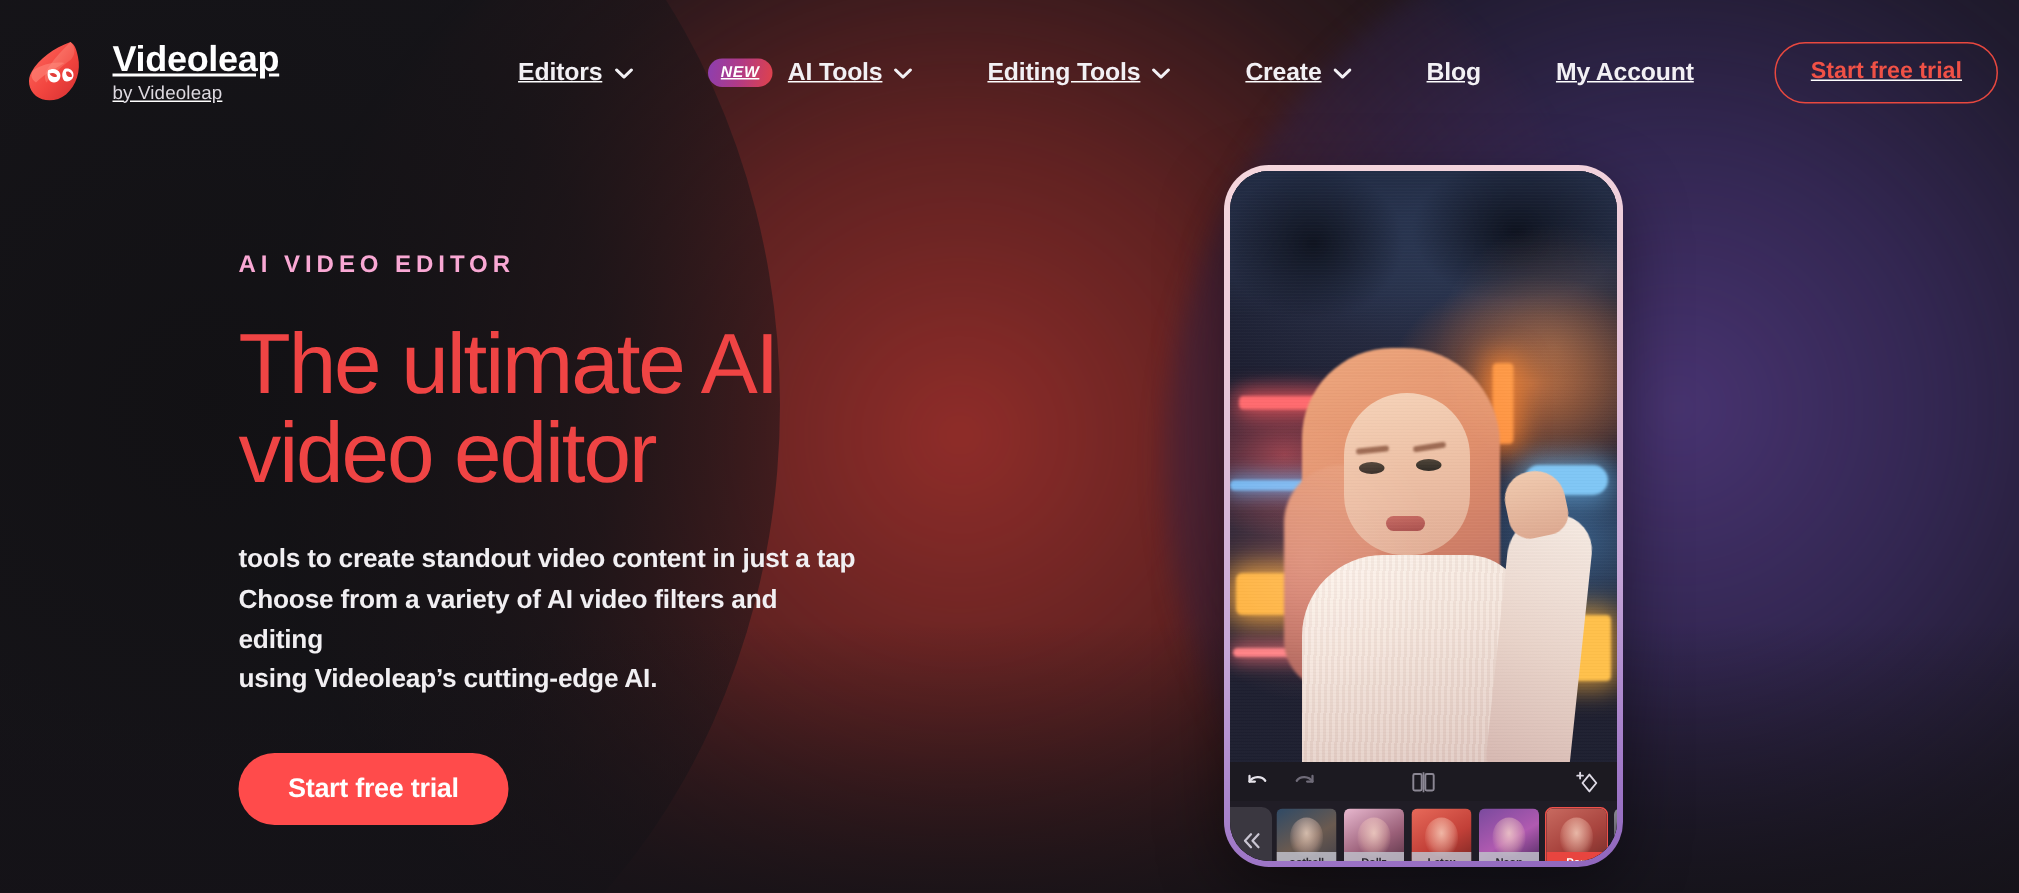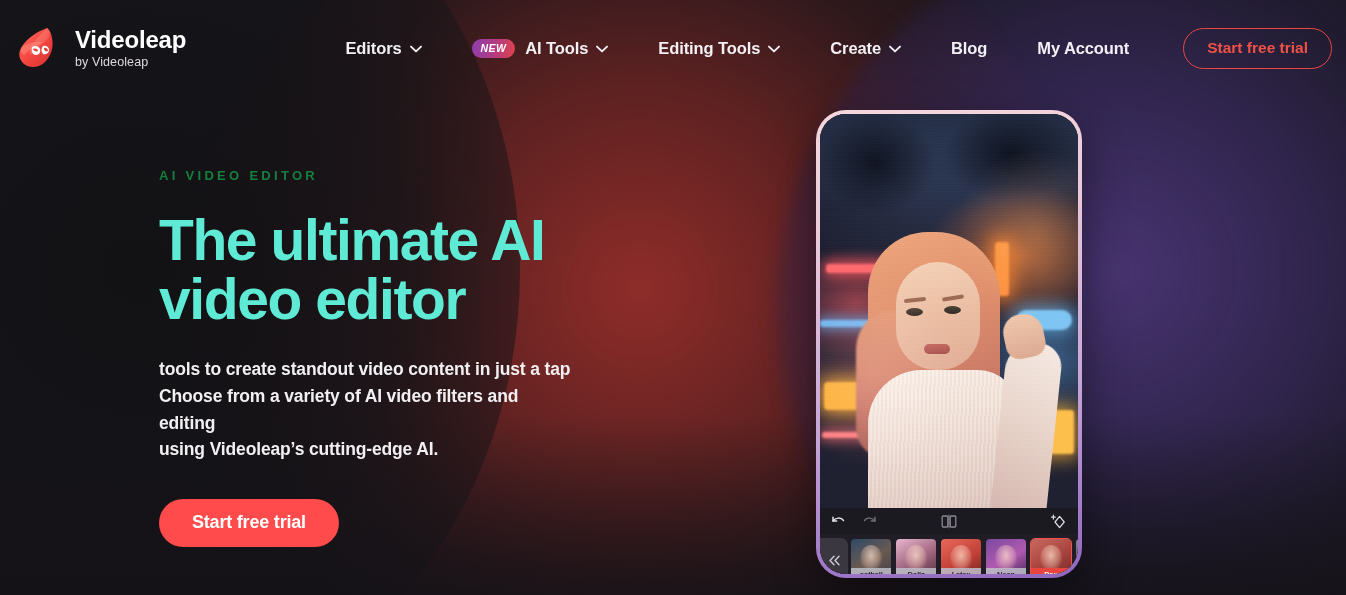--- a/index.html
+++ b/index.html
@@ -58,20 +58,21 @@
     position:absolute; left:0; right:0; bottom:0; height:180px;
     background: linear-gradient(to bottom, rgba(22,20,25,0) 0%, rgba(20,18,23,0.82) 100%);
   }
 
   
   .header {
     position:absolute; left:0; top:0; width:100%; height:96px;
     display:flex; align-items:center;
     padding:0 14px 0 16px;
     z-index:30;
+    text-decoration:underline;
   }
   .logo-block { display:flex; align-items:center; gap:11px; }
   .logo-mark { width:48px; height:46px; flex:0 0 auto; display:block; }
   .logo-text { display:flex; flex-direction:column; line-height:1; }
   .logo-name {
     font-size:24px; font-weight:700; letter-spacing:-0.2px; color:#fff;
   }
   .logo-sub {
     font-size:12.5px; font-weight:400; color:#ddd9e0; margin-top:4px;
     letter-spacing:0.1px;
@@ -112,27 +113,27 @@
     color:#f05146; font-size:15.5px; font-weight:600;
     background:transparent; cursor:pointer; white-space:nowrap;
   }
 
   
   .hero {
     position:absolute; left:159px; top:168px; width:620px;
     z-index:20;
   }
   .eyebrow {
-    font-size:13px; font-weight:700; color:#15803d;
+    font-size:16px; font-weight:700; color:#f9a8d4;
     letter-spacing:3.3px; text-transform:uppercase;
     margin-bottom:22px;
   }
   .headline {
-    font-size:57px; font-weight:700; line-height:1.03;
-    letter-spacing:-1.4px; color:#5eead4;
+    font-size:57px; font-weight:400; line-height:1.03;
+    letter-spacing:-1.4px; color:#ef4444;
     margin-bottom:28px;
     margin-top:28px;
   }
   .headline span { display:block; }
   .subcopy {
     font-size:17.5px; font-weight:700; line-height:1.52;
     color:#f1eff2; max-width:415px;
     letter-spacing:-0.15px;
     margin-bottom:36px;
   }

